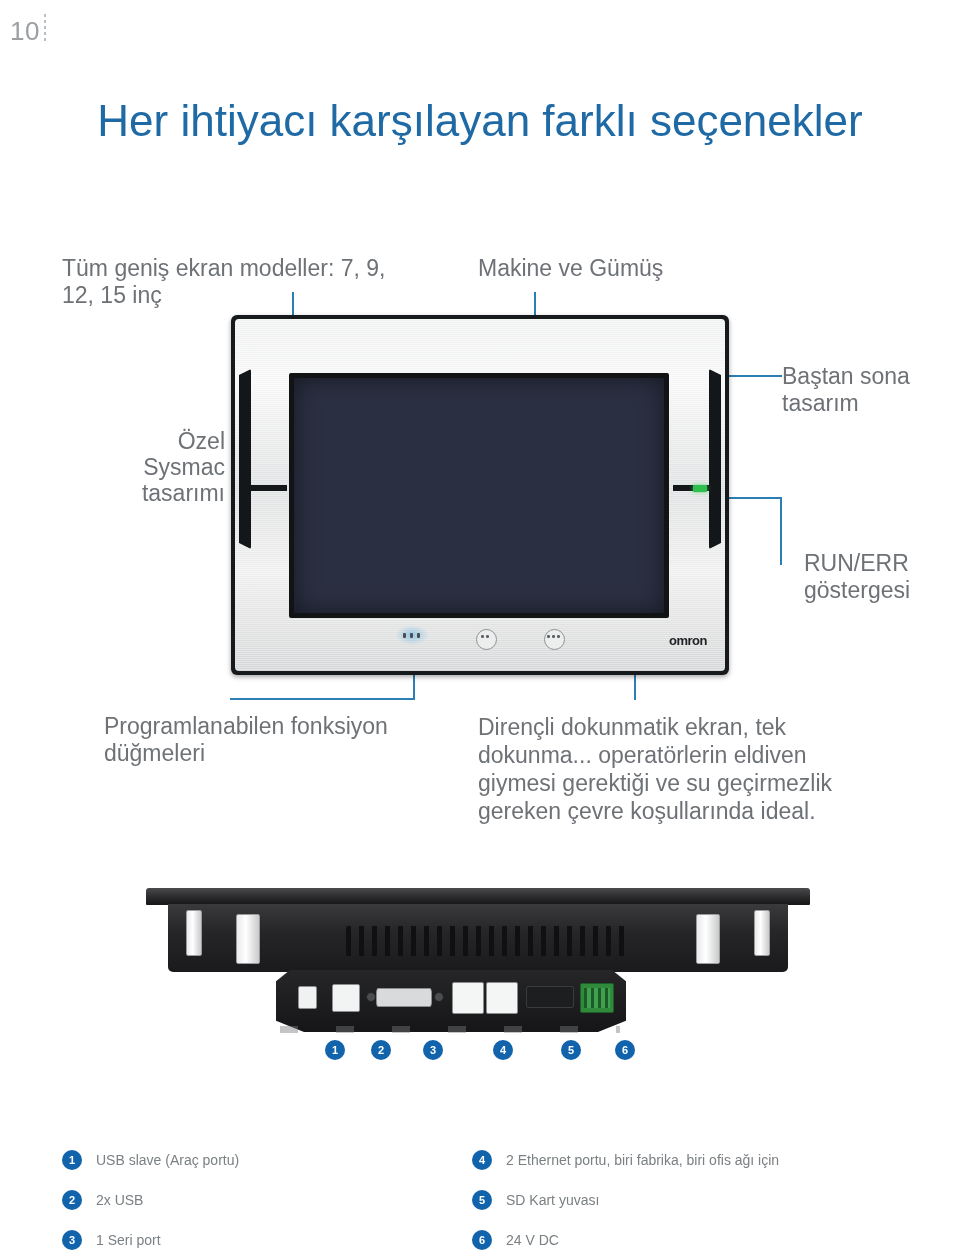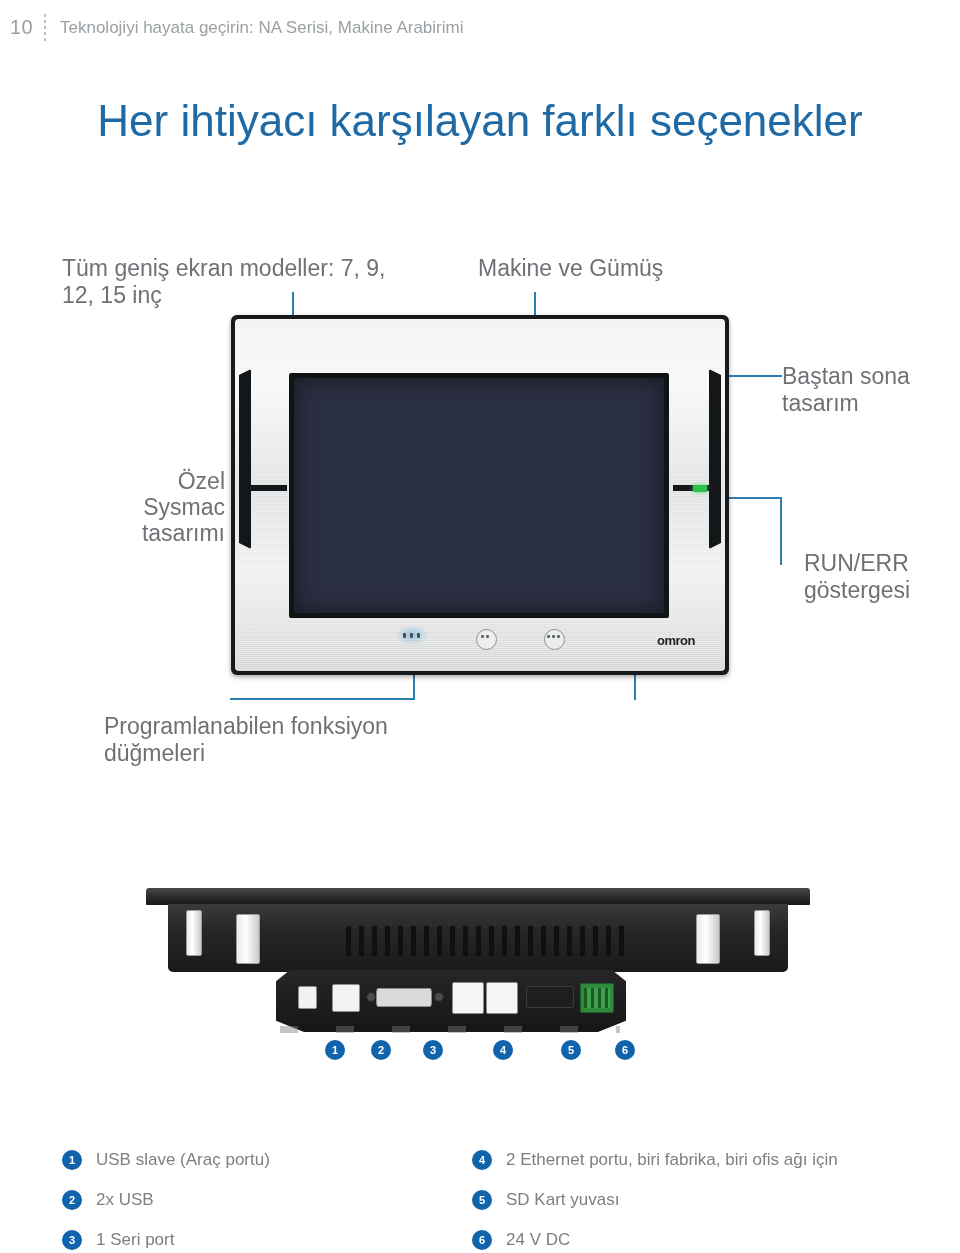--- a/index.html
+++ b/index.html
@@ -10,21 +10,21 @@
     color:#6e7276;
     position:relative;
     overflow:hidden;
   }
   .page{position:relative;width:960px;height:1253px;}
 
   
   .header{position:absolute;left:0;top:10px;width:960px;height:34px;}
   .pagenum{
     position:absolute;left:10px;top:6px;
-    font-size:20px;color:#9aa0a4;letter-spacing:.5px;
+    font-size:26px;color:#9aa0a4;letter-spacing:.5px;
   }
   .dotrule{
     position:absolute;left:44px;top:4px;width:2px;height:28px;
     background-image:linear-gradient(to bottom,#b9bfc4 0 3px,transparent 3px 6px);
     background-size:2px 6px;
   }
   .headertext{
     position:absolute;left:60px;top:8px;
     font-size:17px;color:#9aa0a4;white-space:nowrap;
   }
@@ -35,21 +35,21 @@
     text-align:center;
     font-size:44px;font-weight:300;color:#1f6aa5;
     letter-spacing:0px;white-space:nowrap;
   }
 
   
   .lbl{position:absolute;font-size:23px;color:#6e7276;line-height:27px;}
 
   .lbl-models{left:62px;top:255px;width:330px;}
   .lbl-colors{left:478px;top:255px;width:200px;}
-  .lbl-sysmac{left:95px;top:428px;width:130px;text-align:right;line-height:26px;margin-top:40px;}
+  .lbl-sysmac{left:95px;top:428px;width:130px;text-align:right;line-height:26px;}
   .lbl-endtoend{left:782px;top:363px;width:160px;}
   .lbl-runerr{left:782px;top:550px;width:160px;margin-left:22px;}
   .lbl-buttons{left:104px;top:713px;width:360px;}
   .lbl-touch{left:478px;top:713px;width:370px;line-height:28px;}
 
   
   .ln{position:absolute;background:#2b7fb4;}
   .ln-v{width:2px;}
   .ln-h{height:2px;}
 
@@ -108,21 +108,21 @@
   }
   
   .screen{
     position:absolute;left:58px;top:58px;width:370px;height:235px;
     background:#2b2f42;
     border:5px solid #111315;
     border-radius:2px;
     box-shadow:inset 0 0 24px rgba(0,0,0,.5);
   }
   
-  .fbuttons{position:absolute;left:0;right:12px;bottom:4px;height:56px;}
+  .fbuttons{position:absolute;left:0;right:0;bottom:4px;height:56px;}
   .btn-circle{
     position:absolute;top:14px;width:19px;height:19px;border-radius:50%;
     border:1.5px solid #8d9295;background:#eceded;
   }
   .btn-dots{position:absolute;top:20px;display:flex;gap:2.5px;}
   .btn-dots i{width:2.5px;height:2.5px;border-radius:50%;background:#5c6165;display:block;}
   .fn-leds{position:absolute;left:172px;top:18px;display:flex;gap:4px;align-items:center;}
   .fn-leds i{width:3px;height:5px;background:#4a4f53;display:block;border-radius:1px;}
   .fn-glow{
     position:absolute;left:164px;top:10px;width:34px;height:20px;
@@ -204,41 +204,41 @@
   .legend-col{position:absolute;top:0;}
   .legend-col.left{left:62px;width:400px;}
   .legend-col.right{left:472px;width:450px;}
   .legend-item{display:flex;align-items:center;height:40px;}
   .legend-item .badge{
     flex:0 0 auto;width:20px;height:20px;border-radius:50%;
     background:#1164ab;color:#fff;font-size:11px;font-weight:700;
     display:flex;align-items:center;justify-content:center;
     margin-right:14px;
   }
-  .legend-item .ltext{font-size:17px;color:#7b8084;white-space:nowrap;}
+  .legend-item .ltext{font-size:14px;color:#7b8084;white-space:nowrap;}
 </style>
 </head>
 <body>
 
 <div class="page">
 
   <div class="header">
     <div class="pagenum">10</div>
     <div class="dotrule"></div>
-    <div class="headertext">Teknolojiyi hayata geçirin: NA Serisi, Makine Arabirimi</div>
   </div>
 
   <div class="title">Her ihtiyacı karşılayan farklı seçenekler</div>
 
   <div class="lbl lbl-models">Tüm geniş ekran modeller: 7, 9, 12, 15 inç</div>
   <div class="lbl lbl-colors">Makine ve Gümüş</div>
   <div class="lbl lbl-sysmac">Özel Sysmac tasarımı</div>
   <div class="lbl lbl-endtoend">Baştan sona tasarım</div>
   <div class="lbl lbl-runerr">RUN/ERR göstergesi</div>
   <div class="lbl lbl-buttons">Programlanabilen fonksiyon düğmeleri</div>
+  <div class="lbl lbl-touch">Dirençli dokunmatik ekran, tek dokunma... operatörlerin eldiven giymesi gerektiği ve su geçirmezlik gereken çevre koşullarında ideal.</div>
 
   <div class="ln ln-v ln-models"></div>
   <div class="ln ln-v ln-colors"></div>
   <div class="ln ln-h ln-sysmac"></div>
   <div class="ln ln-h ln-endtoend"></div>
   <div class="ln ln-h ln-runerr-h"></div>
   <div class="ln ln-v ln-runerr-v"></div>
   <div class="ln ln-v ln-btn-v"></div>
   <div class="ln ln-h ln-btn-h"></div>
   <div class="ln ln-v ln-touch"></div>

